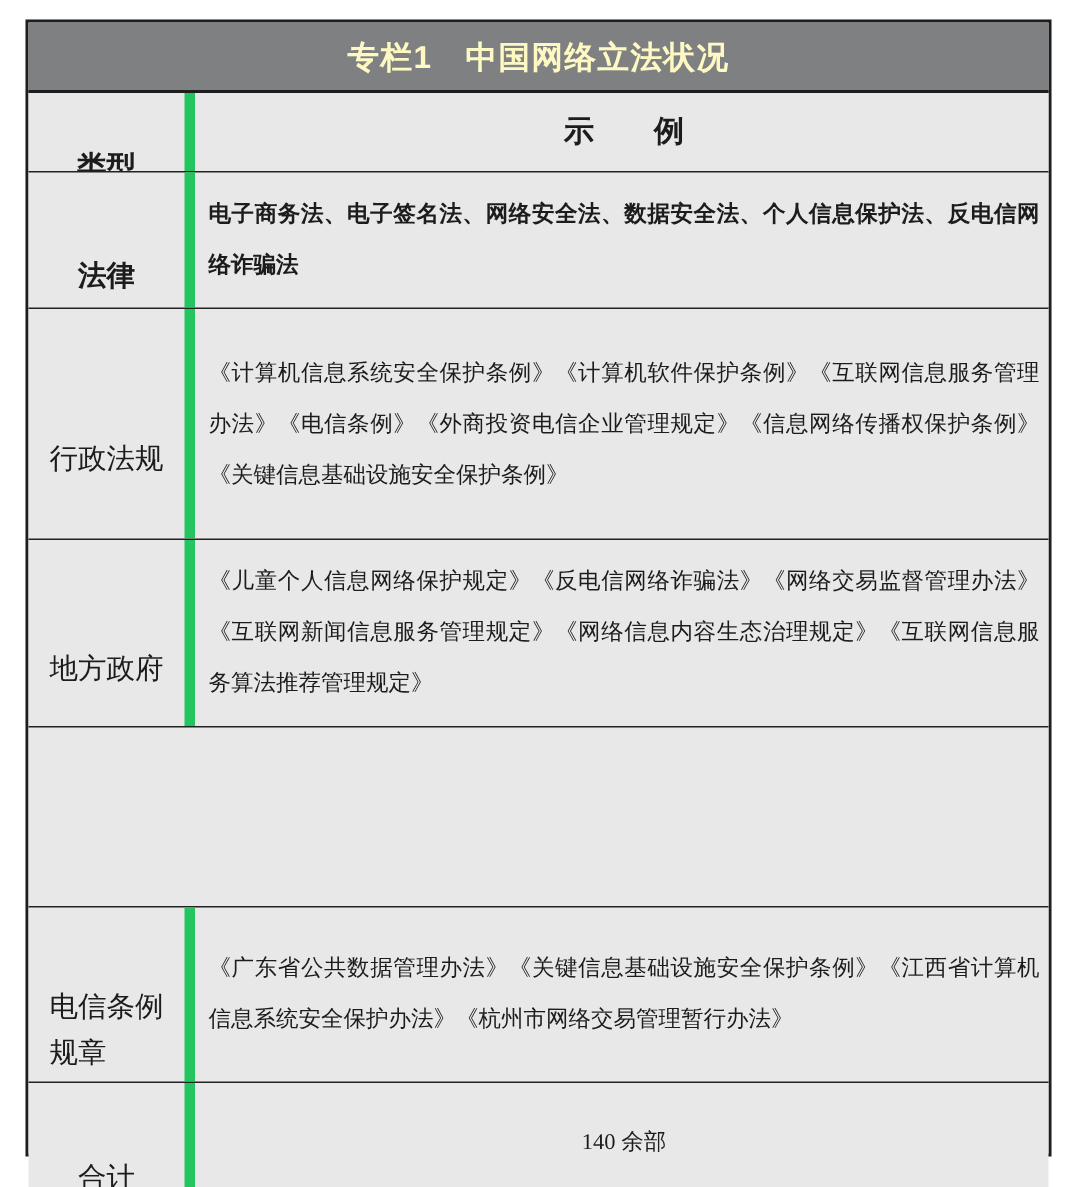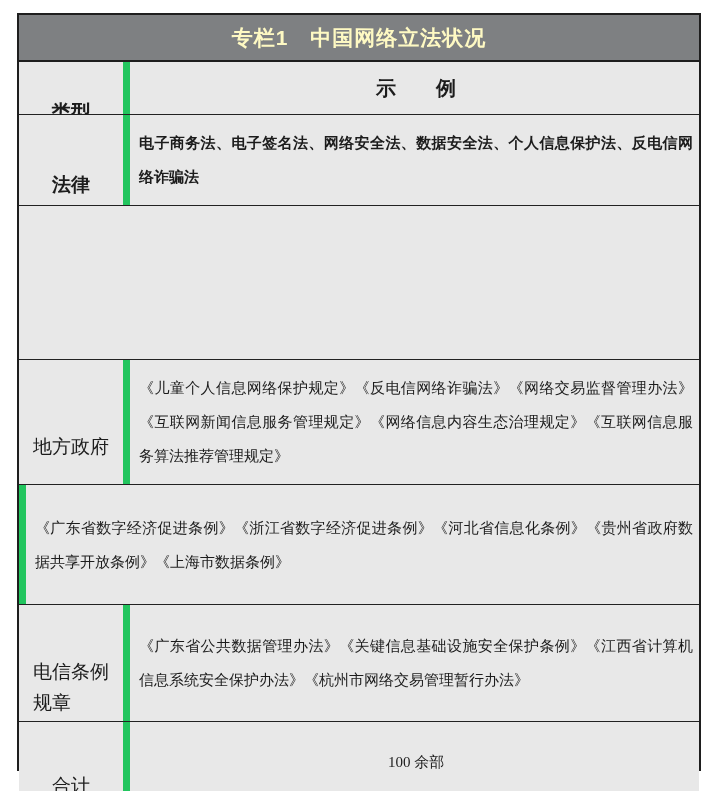--- a/index.html
+++ b/index.html
@@ -92,43 +92,44 @@
   </div>
 
   <div class="row r-law">
     <div class="cell-type">法律</div>
     <div class="cell-example">
       <div class="txt">电子商务法、电子签名法、网络安全法、数据安全法、个人信息保护法、反电信网络诈骗法</div>
     </div>
   </div>
 
   <div class="row r-admin">
+    <div class="cell-type">行政法规</div>
+    <div class="cell-example">
+      <div class="txt">《计算机信息系统安全保护条例》《计算机软件保护条例》《互联网信息服务管理办法》《电信条例》《外商投资电信企业管理规定》《信息网络传播权保护条例》《关键信息基础设施安全保护条例》</div>
+    </div>
   </div>
 
   <div class="row r-dept">
     <div class="cell-type">地方政府</div>
     <div class="cell-example">
       <div class="txt">《儿童个人信息网络保护规定》《反电信网络诈骗法》《网络交易监督管理办法》《互联网新闻信息服务管理规定》《网络信息内容生态治理规定》《互联网信息服务算法推荐管理规定》</div>
     </div>
   </div>
 
   <div class="row r-local">
-    <div class="cell-example">
-      <div class="txt">《广东省数字经济促进条例》《浙江省数字经济促进条例》《河北省信息化条例》《贵州省政府数据共享开放条例》《上海市数据条例》</div>
-    </div>
   </div>
 
   <div class="row r-gov">
     <div class="cell-type">电信条例
 规章</div>
     <div class="cell-example">
       <div class="txt">《广东省公共数据管理办法》《关键信息基础设施安全保护条例》《江西省计算机信息系统安全保护办法》《杭州市网络交易管理暂行办法》</div>
     </div>
   </div>
 
   <div class="row r-total">
     <div class="cell-type">合计</div>
     <div class="cell-example">
-      <div class="txt">100 余部</div>
+      <div class="txt">140 余部</div>
     </div>
   </div>
 
 </div>
 
 </body></html>

